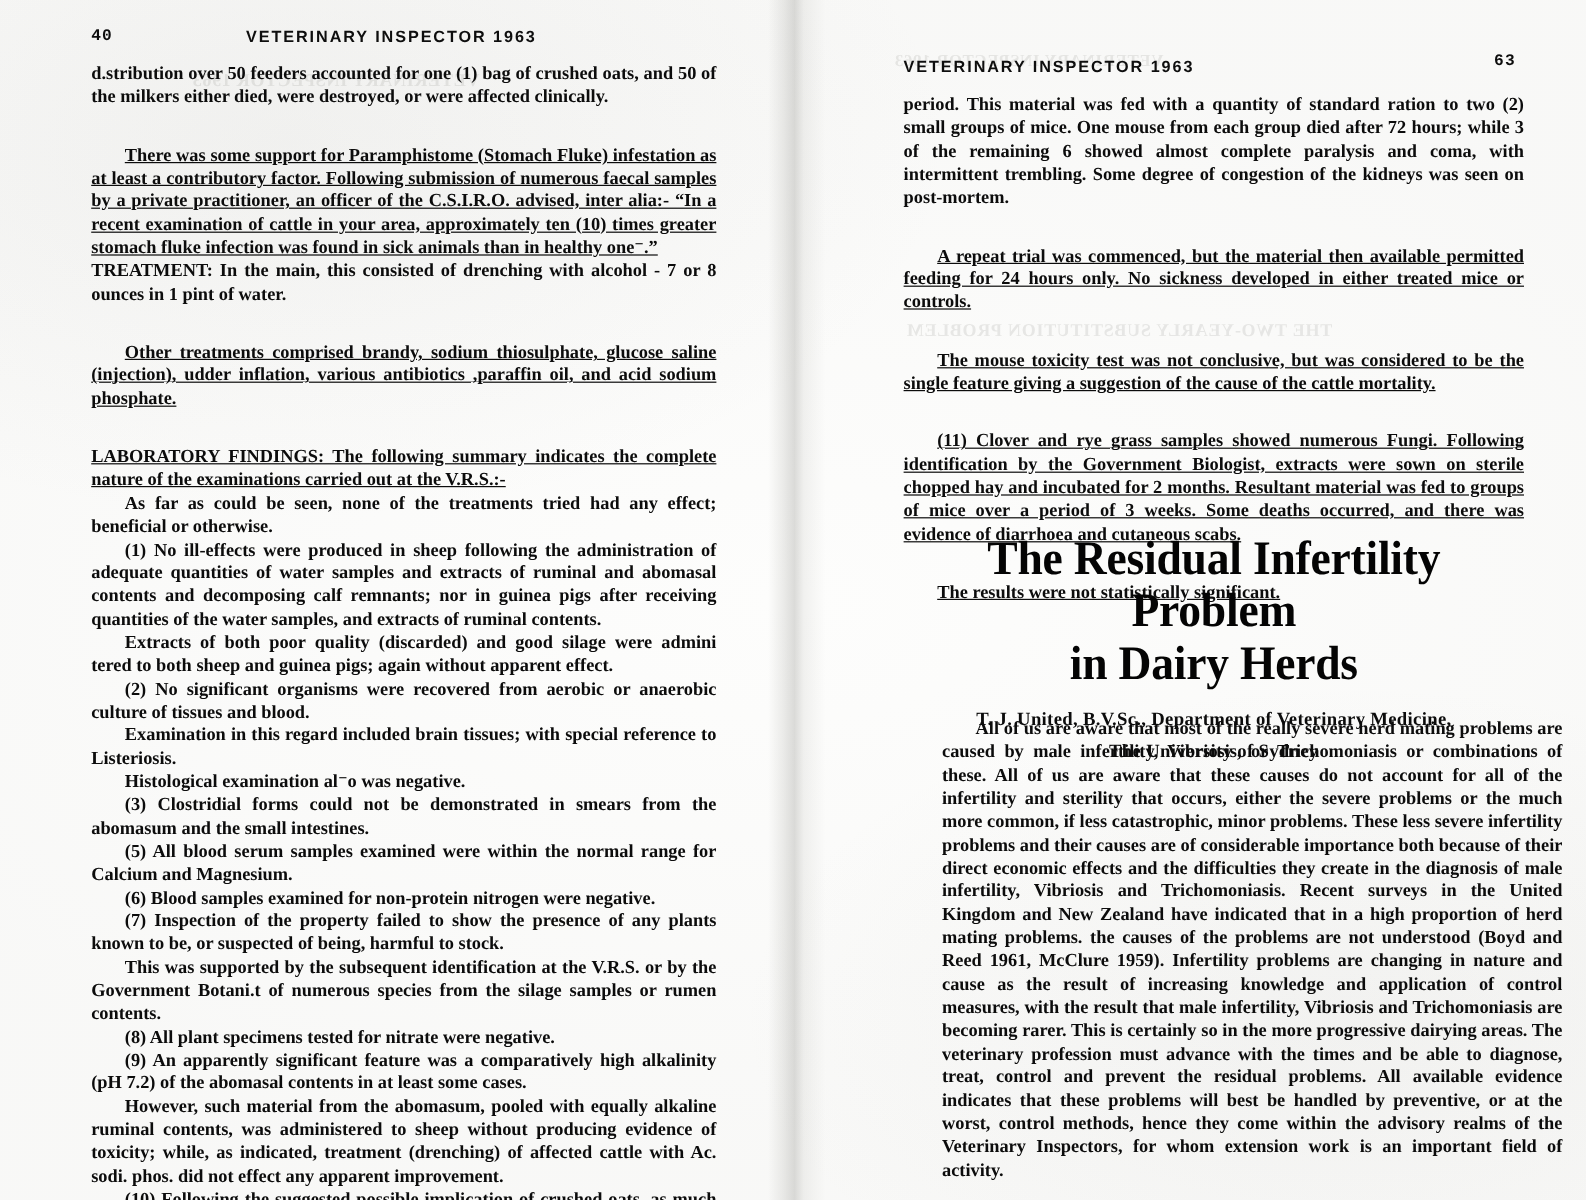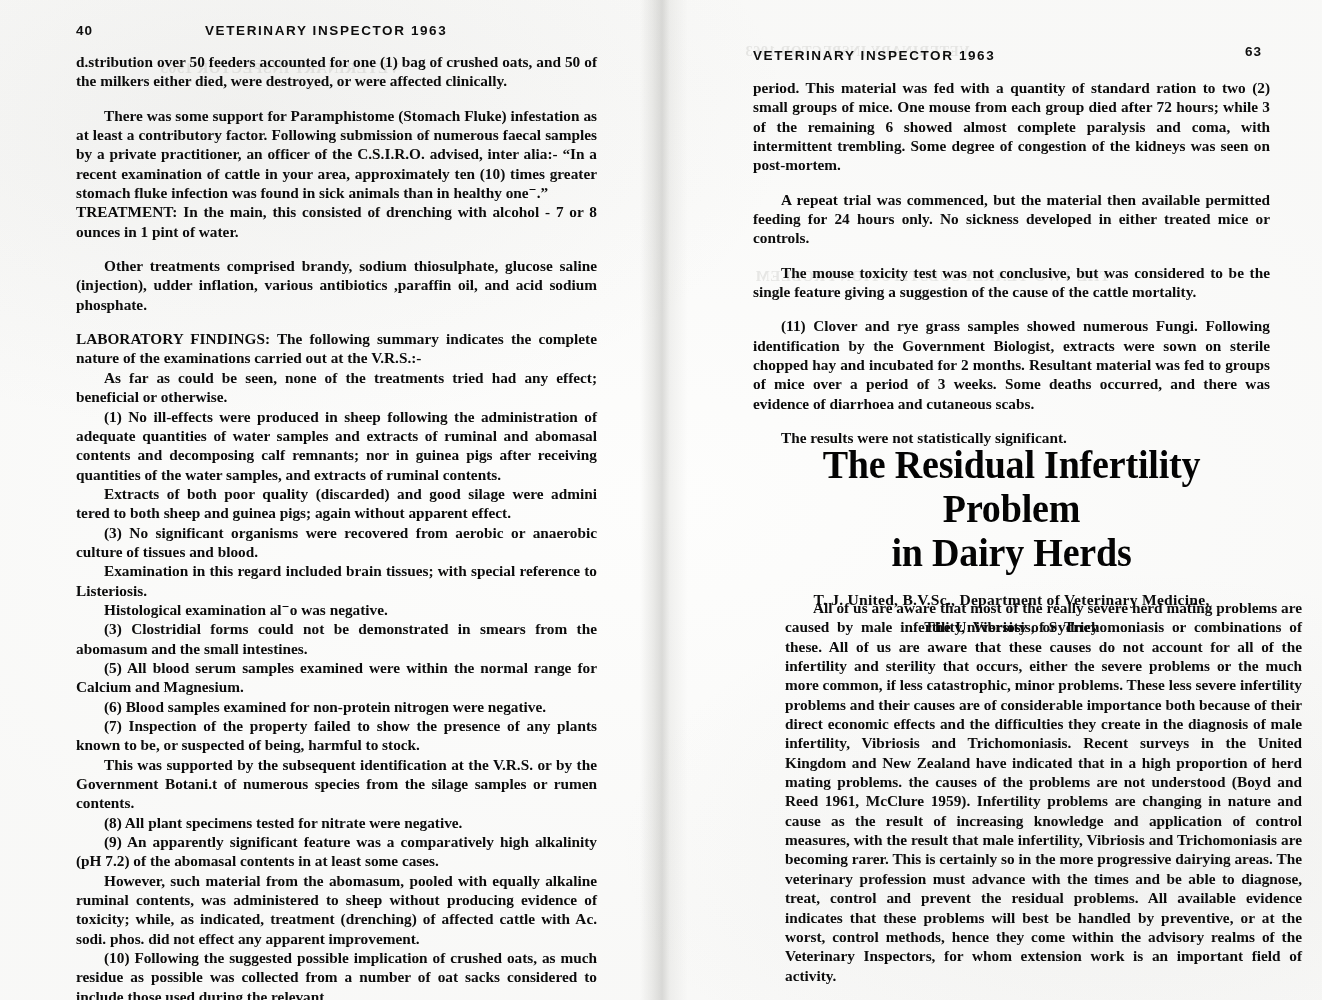--- a/index.html
+++ b/index.html
@@ -72,21 +72,21 @@
     position: absolute;
     font-family: "Liberation Sans", "DejaVu Sans", sans-serif;
     font-weight: bold;
     font-size: 13.5px;
     letter-spacing: 1.6px;
     color: #121212;
     white-space: nowrap;
   }
   .folio {
     position: absolute;
-    font-family: Liberation Sans, sans-serif;
+    font-family: Liberation Mono, monospace;
     font-weight: bold;
     font-size: 13.5px;
     letter-spacing: 1px;
     color: #121212;
   }
 
   .column {
     position: absolute;
     color: #101010;
     font-size: 15.3px;
@@ -97,21 +97,21 @@
     -webkit-font-smoothing: none;
   }
   #col-left  { left: 76px;  top: 52px;  width: 521px; }
   #col-right { left: 753px; top: 78px;  width: 517px; }
 
   p.par {
     margin: 0;
     text-indent: 28px;
   }
   p.par.noindent { text-indent: 0; }
-  p.par.gap      { margin-top: 15px; }
+  p.par.gap      { margin-top: 29px; text-decoration: underline; }
 
   
   .column { font-weight: 700; }
 
   
   #article-head {
     position: absolute;
     left: 753px;
     top: 443px;
     width: 517px;
@@ -180,21 +180,21 @@
         <p class="par gap">Other treatments comprised brandy, sodium thiosulphate, glucose saline (injection), udder inflation, various antibiotics ,paraffin oil, and acid sodium phosphate.</p>
 
         <p class="par noindent gap">LABORATORY FINDINGS: The following summary indicates the complete nature of the examinations carried out at the V.R.S.:-</p>
 
         <p class="par">As far as could be seen, none of the treatments tried had any effect; beneficial or otherwise.</p>
 
         <p class="par">(1) No ill-effects were produced in sheep following the administration of adequate quantities of water samples and extracts of ruminal and abomasal contents and decomposing calf remnants; nor in guinea pigs after receiving quantities of the water samples, and extracts of ruminal contents.</p>
 
         <p class="par">Extracts of both poor quality (discarded) and good silage were admini tered to both sheep and guinea pigs; again without apparent effect.</p>
 
-        <p class="par">(3) No significant organisms were recovered from aerobic or anaerobic culture of tissues and blood.</p>
+        <p class="par">(2) No significant organisms were recovered from aerobic or anaerobic culture of tissues and blood.</p>
 
         <p class="par">Examination in this regard included brain tissues; with special reference to Listeriosis.</p>
 
         <p class="par">Histological examination al⁻o was negative.</p>
 
         <p class="par">(3) Clostridial forms could not be demonstrated in smears from the abomasum and the small intestines.</p>
 
 
         <p class="par">(5) All blood serum samples examined were within the normal range for Calcium and Magnesium.</p>
 

